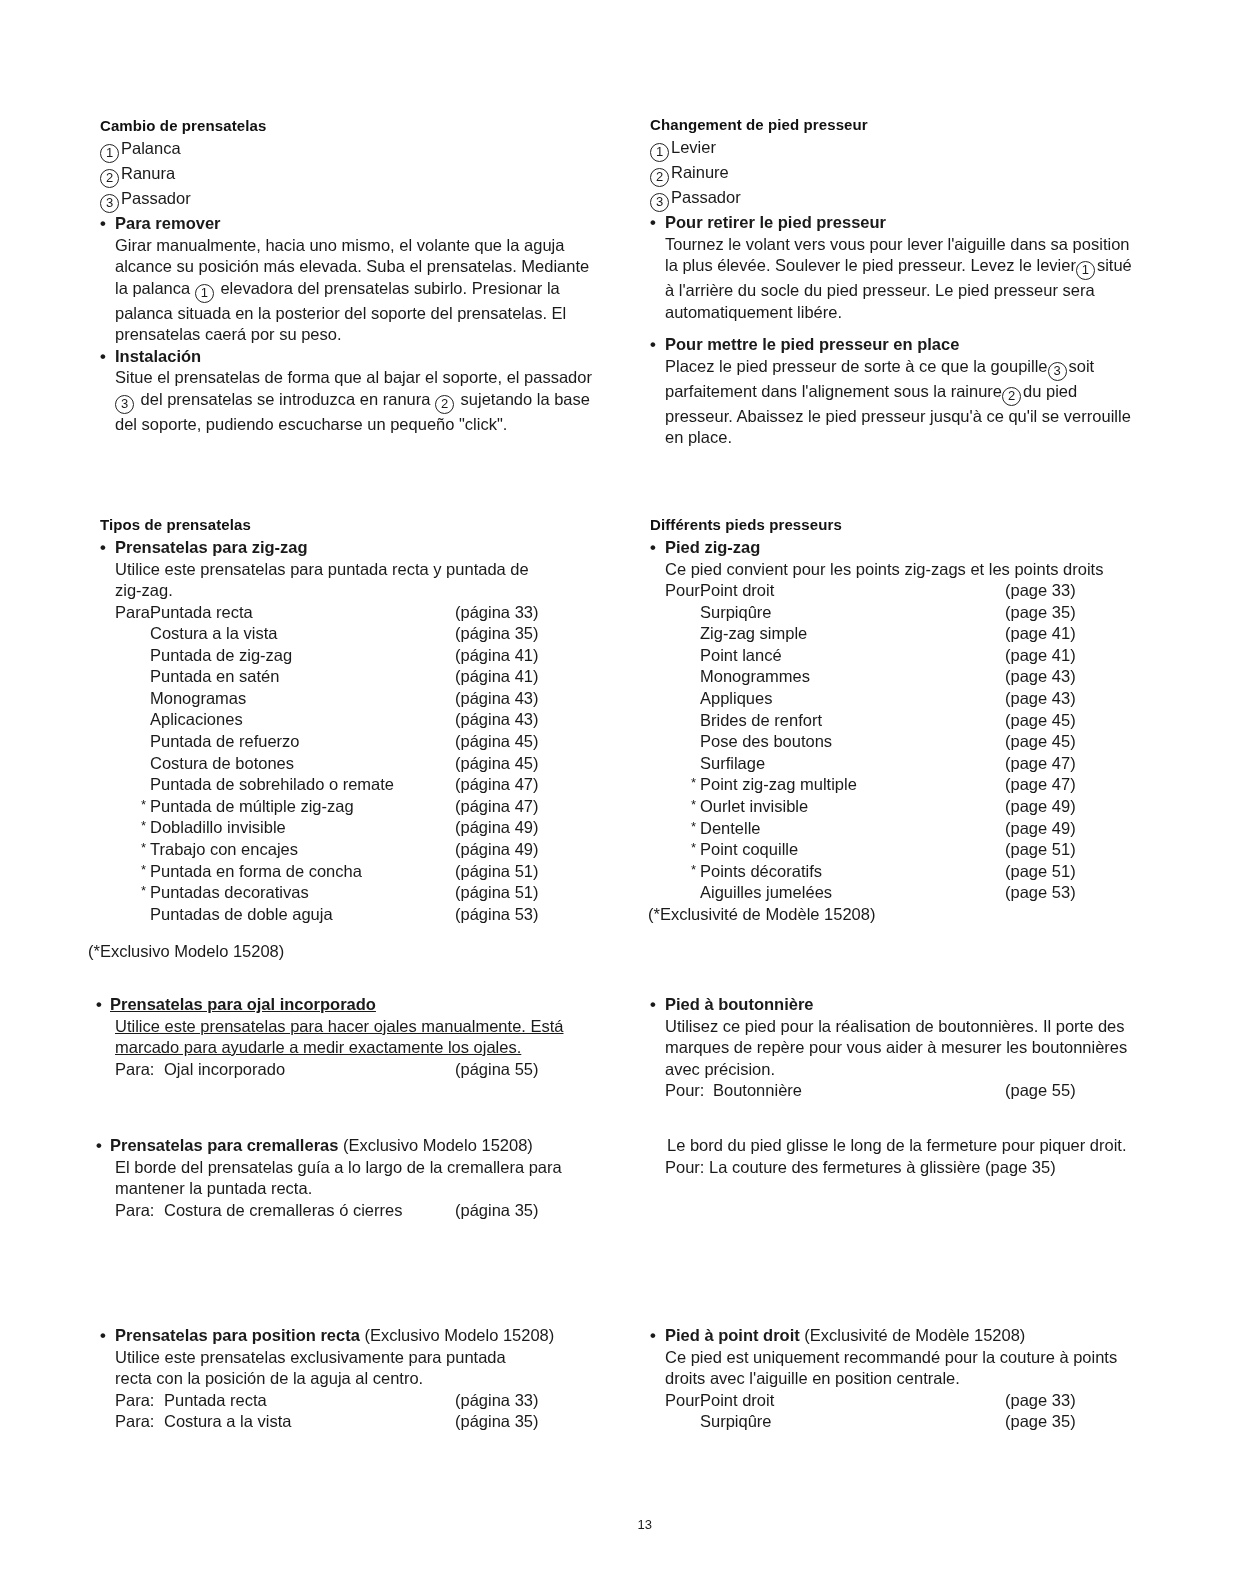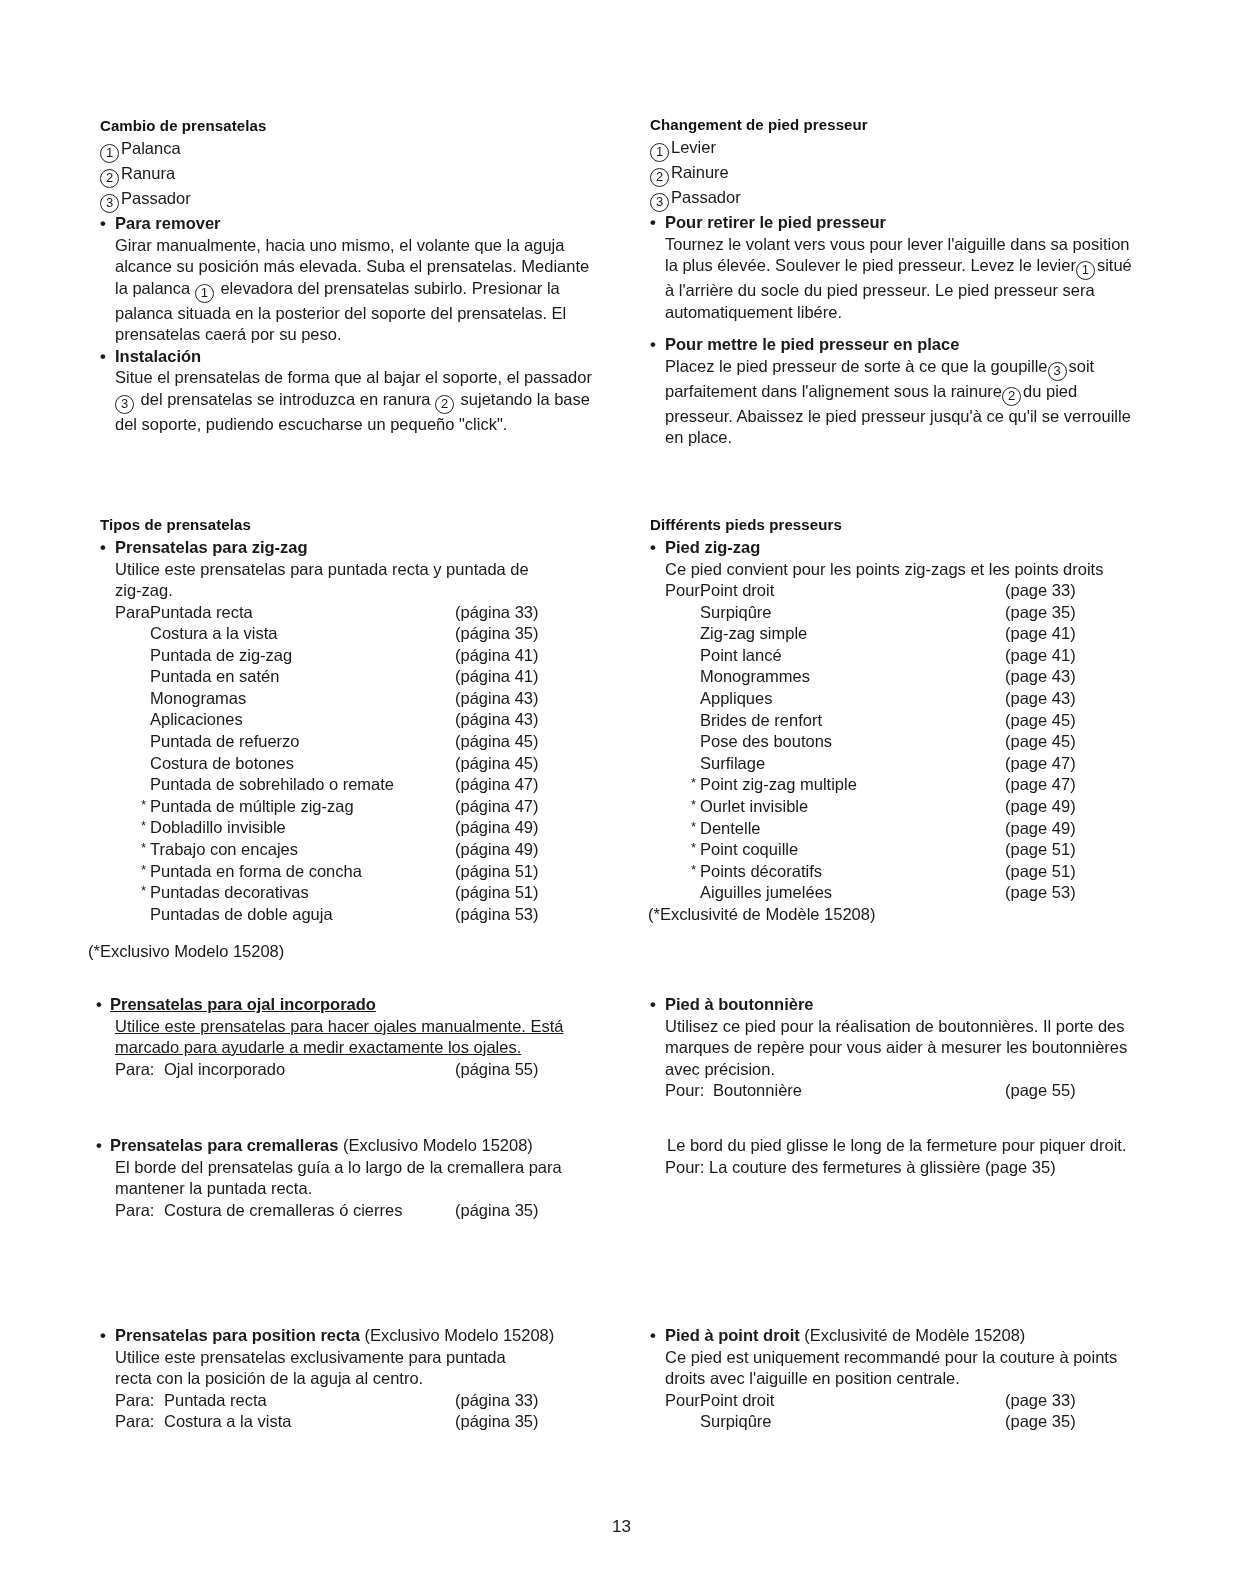--- a/index.html
+++ b/index.html
@@ -19,21 +19,21 @@
   .row { position: relative; font-size: 16.5px; line-height: 21.6px; height: 21.6px; white-space: nowrap; }
   .row .lbl { position: absolute; left: 15px; }
   .row .item { position: absolute; }
   .row .pg { position: absolute; }
   .es-list .item { left: 50px; }
   .es-list .pg { left: 355px; }
   .fr-list .item { left: 50px; }
   .fr-list .pg { left: 355px; }
   .star { position: absolute; margin-left: -9px; font-size: 13px; top: -2px; }
   .plain { font-weight: normal; }
-  .page-num { position: absolute; left: 612px; top: 1517px; font-size: 17px; width: 40px; text-align: left; }
+  .page-num { position: absolute; left: 612px; top: 1517px; font-size: 13px; width: 40px; text-align: right; }
 </style>
 </head>
 <body>
 
 <div class="col col-es" style="top:0;height:1584px;">
 
   <div class="sec" style="top:114px;">
     <h2>Cambio de prensatelas</h2>
     <div class="ln"><span class="num">1</span><span>Palanca</span></div>
     <div class="ln"><span class="num">2</span><span>Ranura</span></div>

